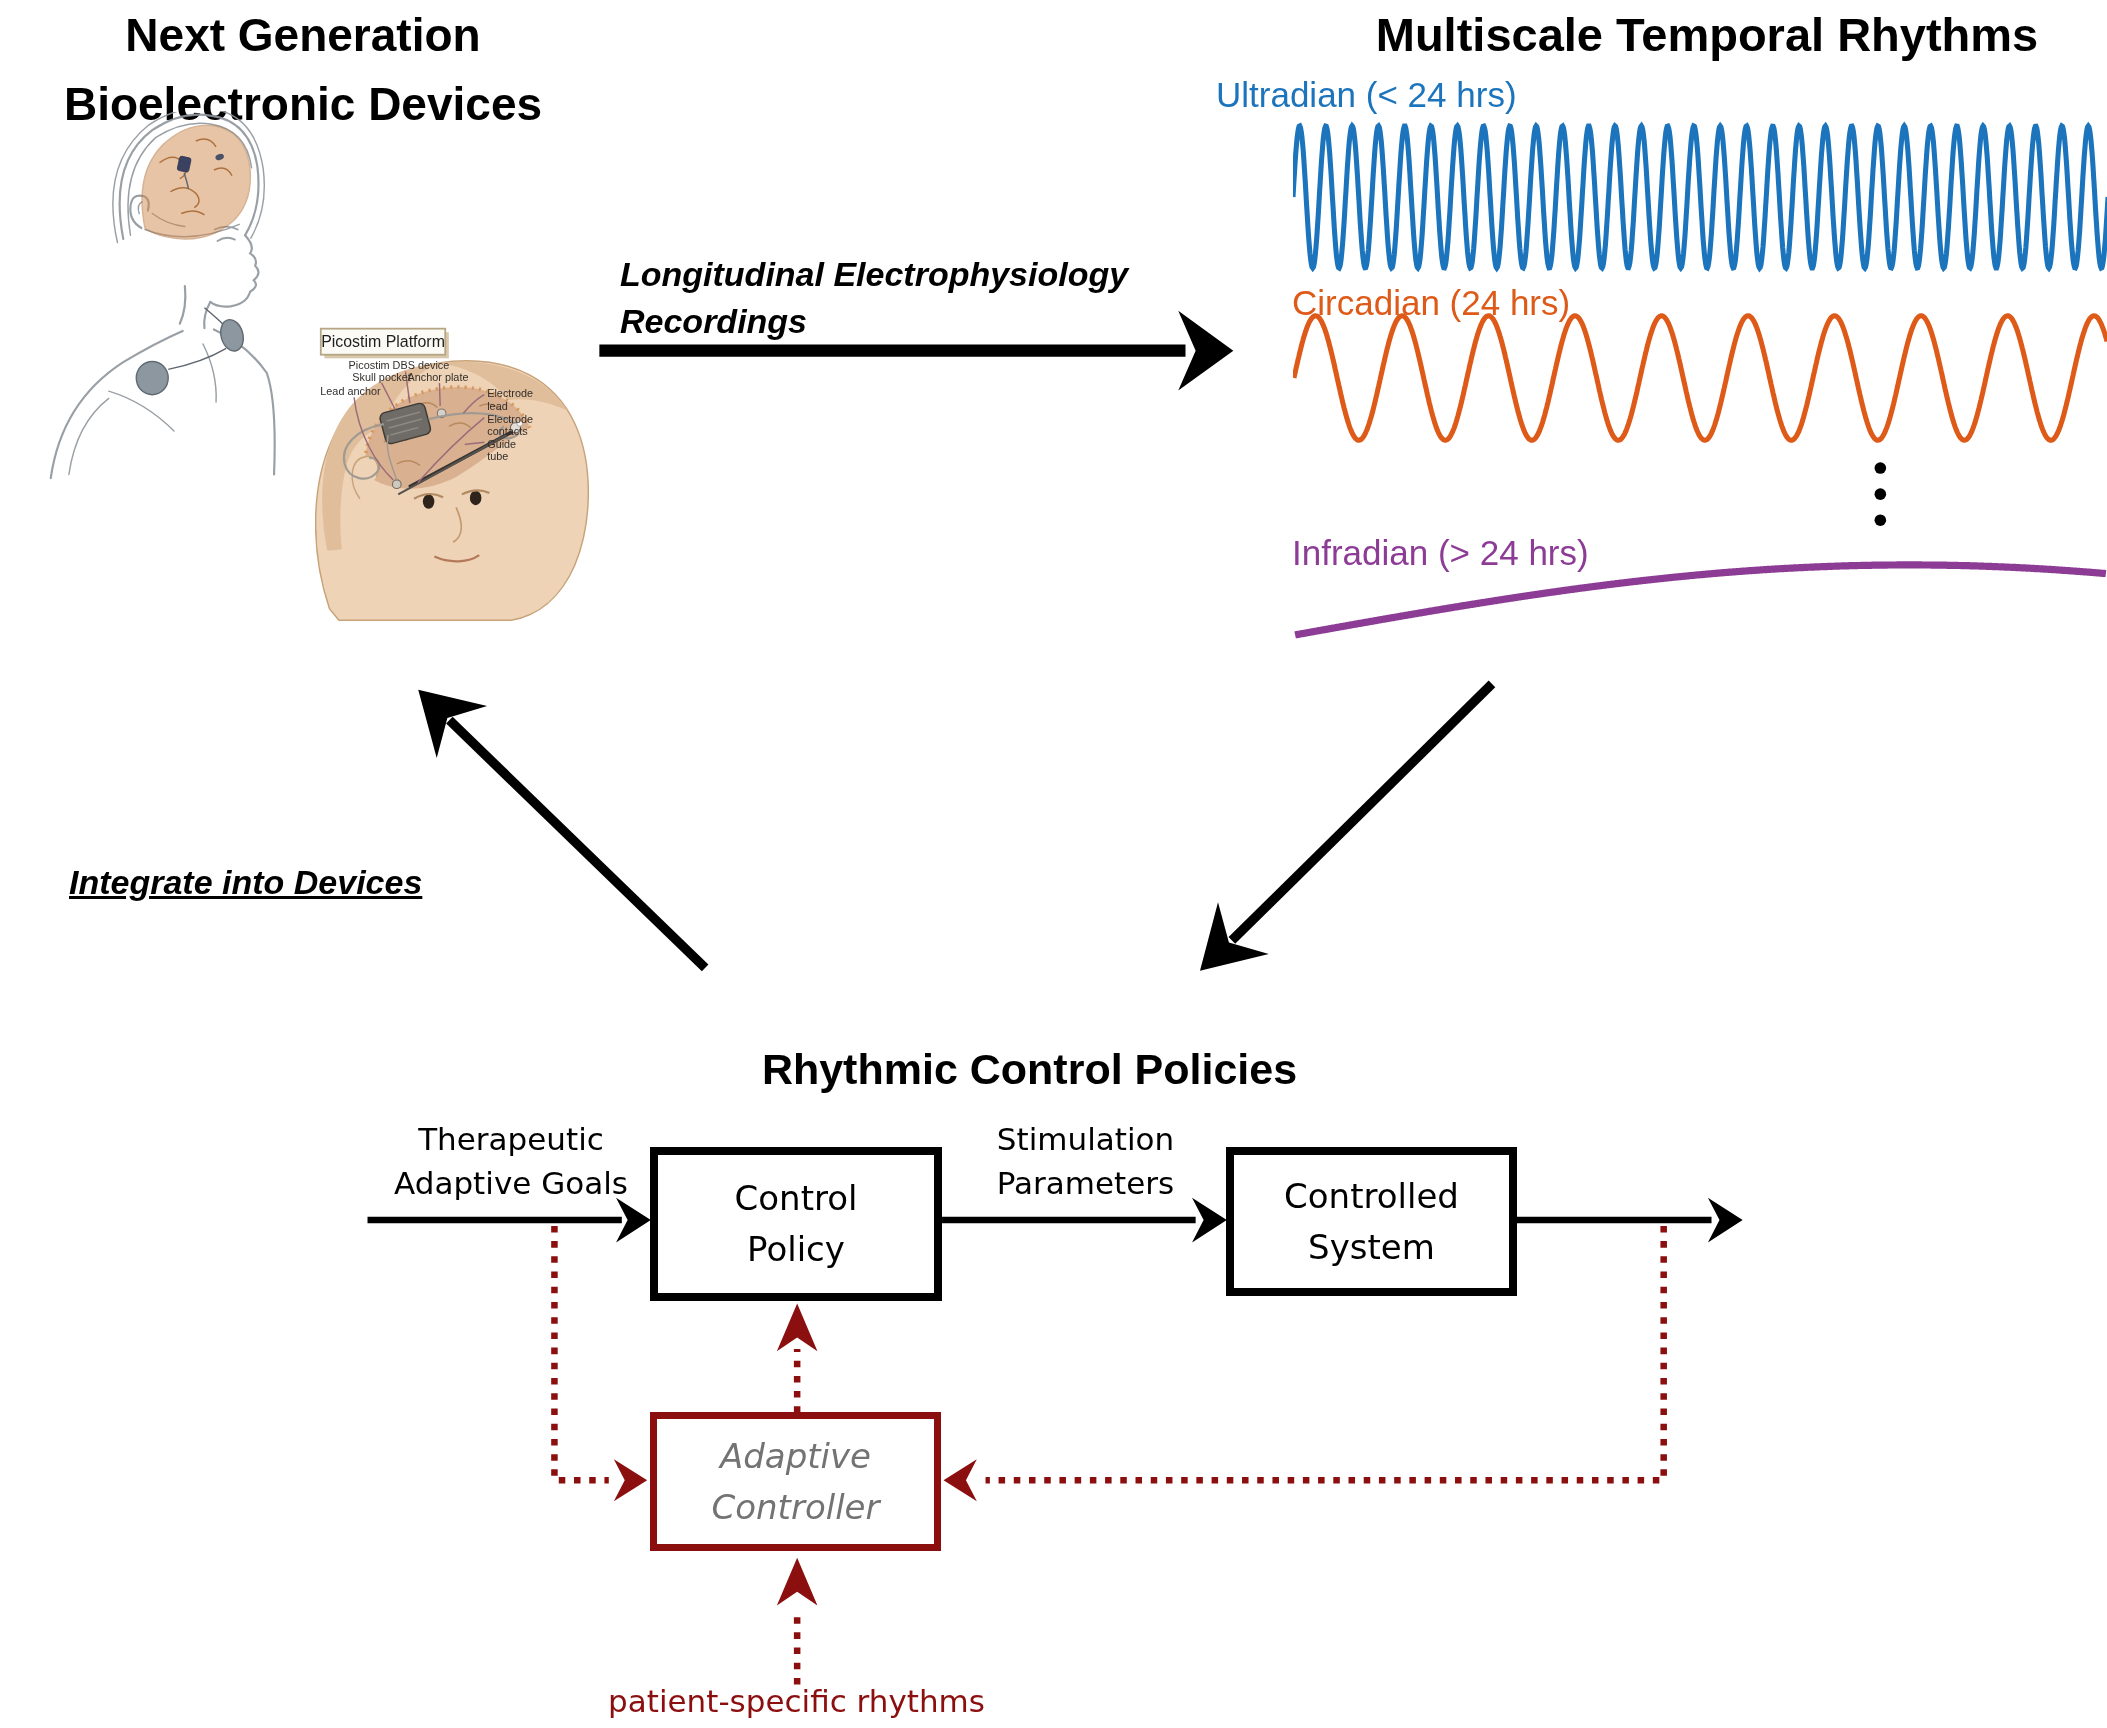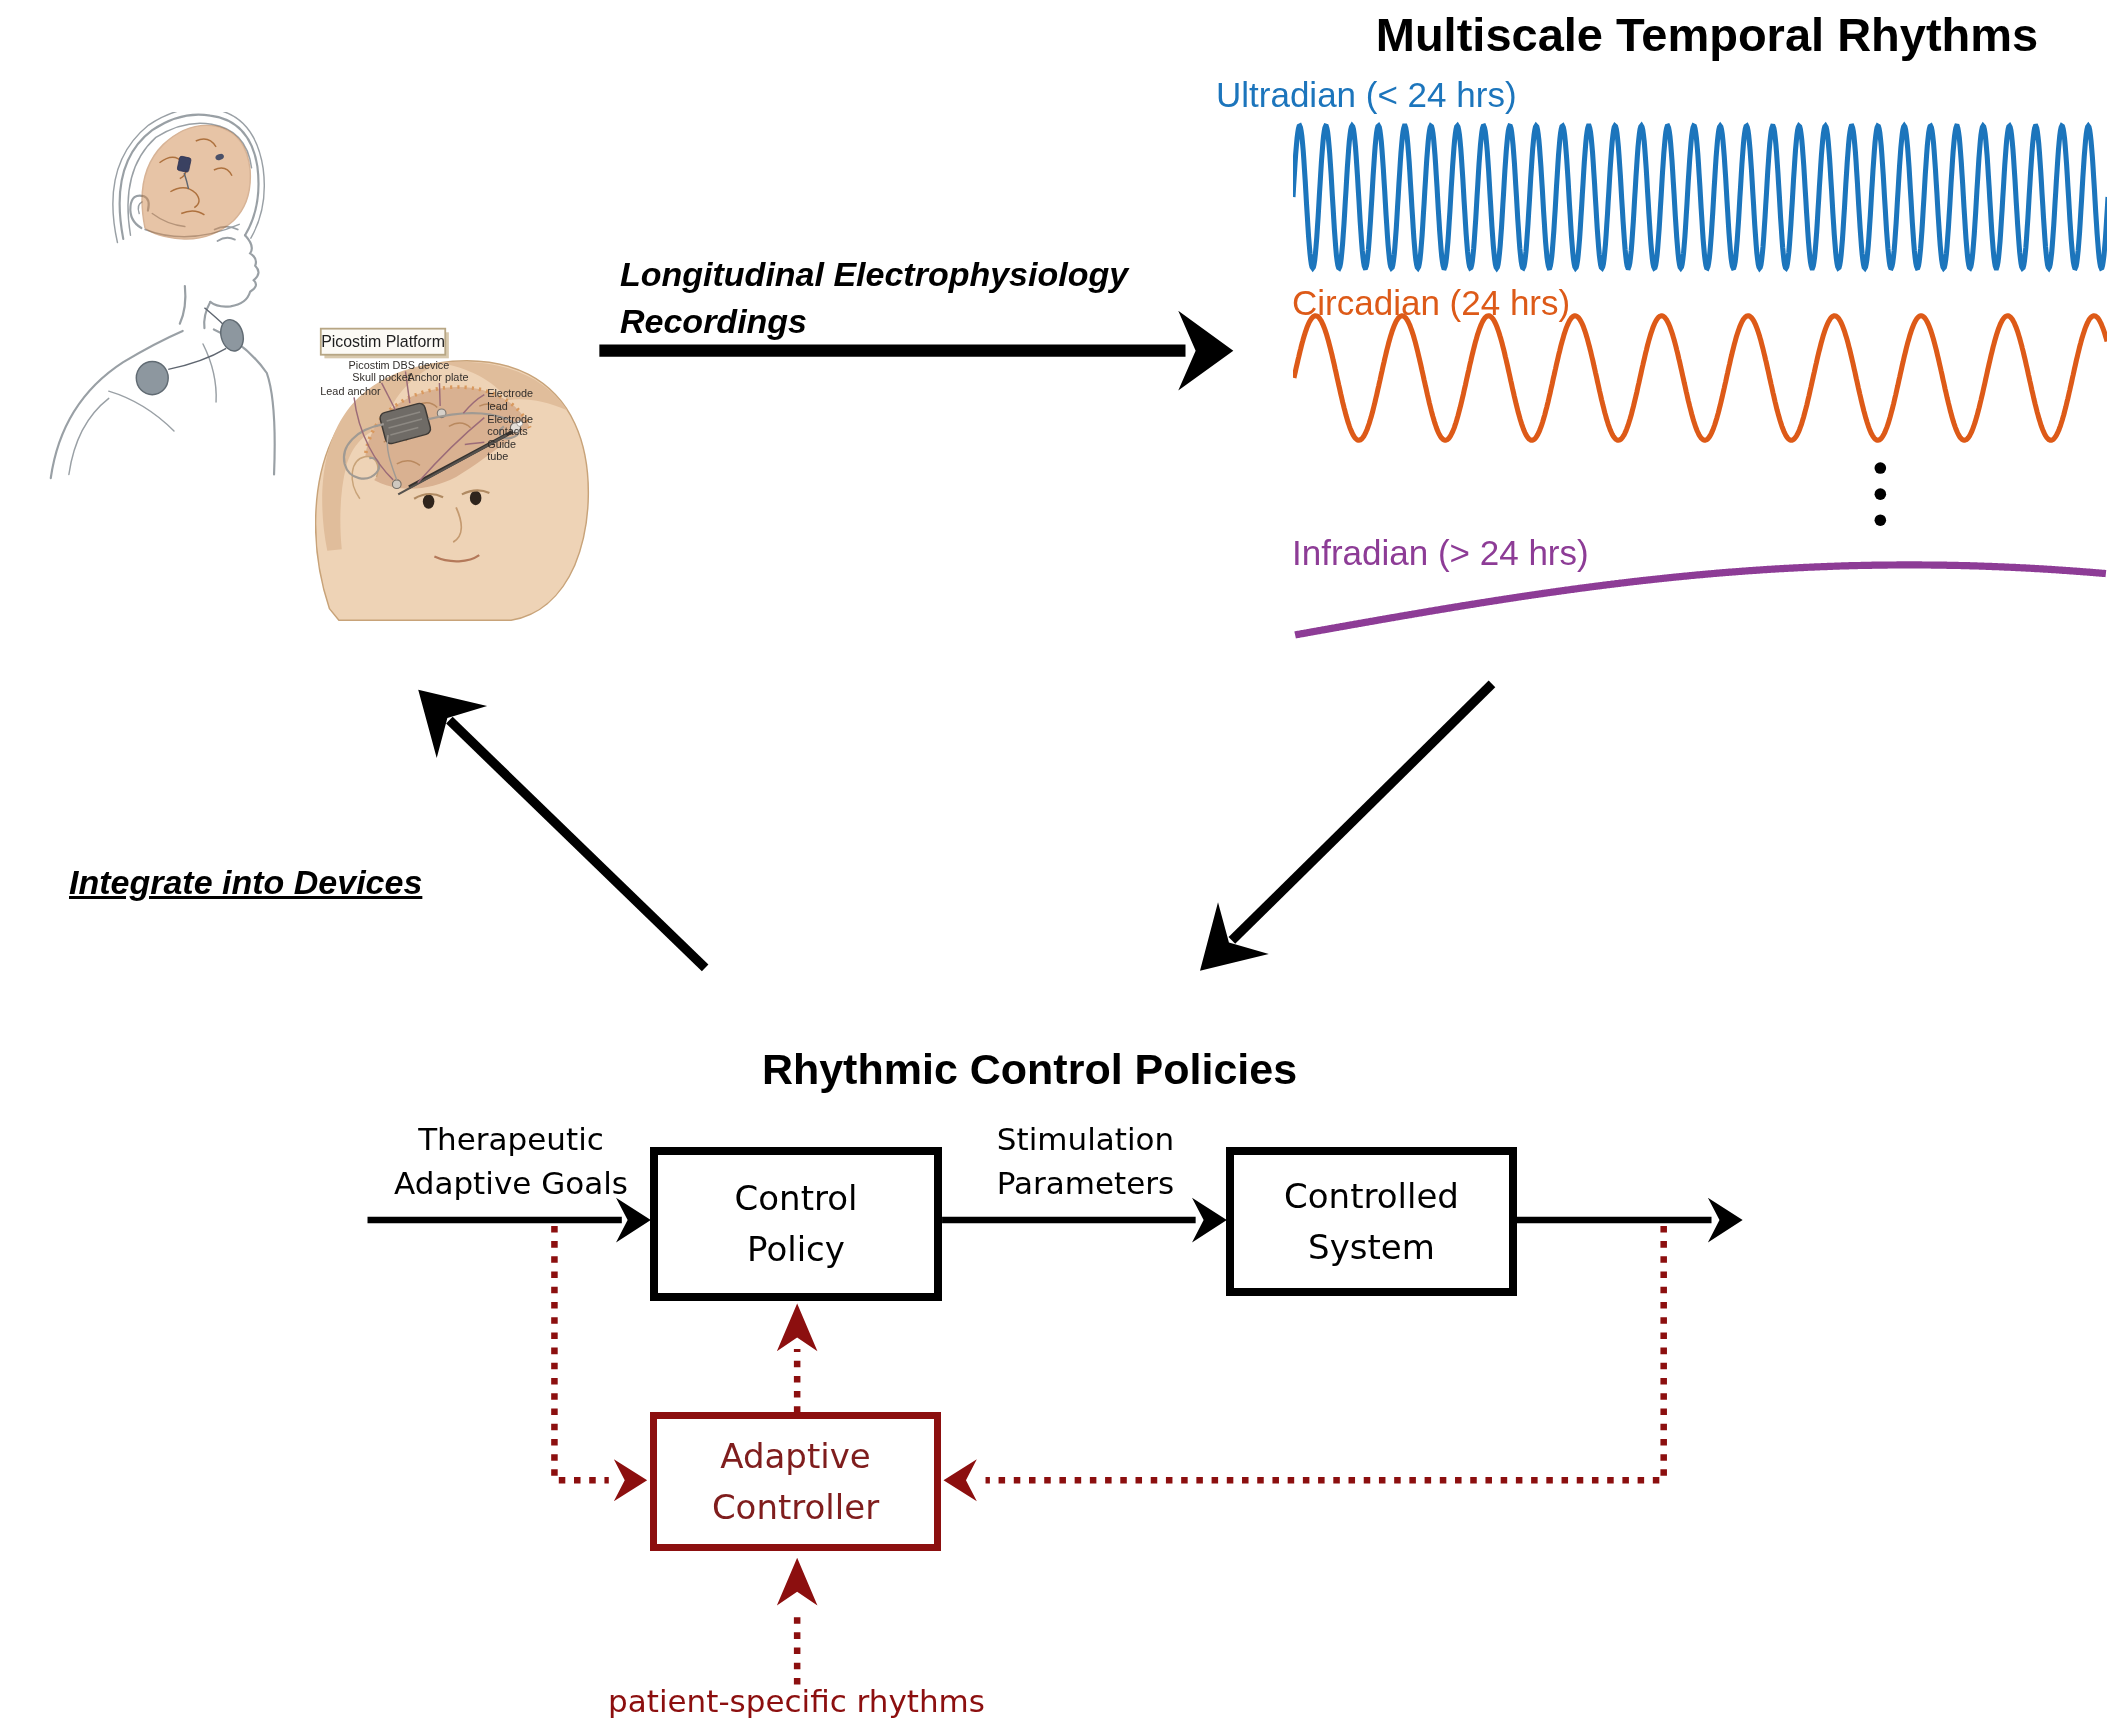--- a/index.html
+++ b/index.html
@@ -12,29 +12,33 @@
   .blue{color:#1c75bc;}
   .orange{color:#dd5a18;}
   .purple{color:#8d3c96;}
   .ann{font-weight:bold;font-style:italic;font-size:34px;line-height:1.38;color:#000;text-align:left;}
   .heading{font-weight:bold;font-size:43px;color:#000;}
   .dj{font-family:"DejaVu Sans","Liberation Sans",sans-serif;}
   .blk-label{font-size:31px;line-height:1.42;color:#000;text-align:center;}
   .box{position:absolute;background:#fff;border:8px solid #000;box-sizing:border-box;
        display:flex;flex-direction:column;align-items:center;justify-content:center;
        font-size:34px;line-height:1.5;color:#000;}
-  .box.redbox{border:7.2px solid #8c0f0f;color:#7f1d1d;}
+  .box.redbox{border:7.2px solid #8c0f0f;color:#737373;font-style:italic;}
   .patient{font-size:31px;color:#8c0f0f;text-align:center;}
   svg text{font-family:"Liberation Sans",sans-serif;}
 </style>
 </head>
 <body>
 
 <div class="canvas">
 
+  <div class="abs tc big-title" style="left:22px;top:1.4px;width:562px;">
+    <div>Next Generation</div>
+    <div>Bioelectronic Devices</div>
+  </div>
 
   <svg class="abs" style="left:29px;top:112px;" width="261" height="406" viewBox="40 160 360 560">
     <g fill="none" stroke="#8f969c" stroke-width="3" stroke-linecap="round" opacity="0.9">
       <path d="M 170,335 Q 150,230 210,185 Q 250,158 290,165 Q 345,172 355,235 Q 362,290 338,330"></path>
       <path d="M 162,340 Q 138,232 205,178 Q 250,148 295,156 Q 352,166 363,238 Q 370,292 346,334" stroke-width="2"></path>
       <path d="M 180,330 Q 165,240 215,195 Q 255,170 292,177 Q 340,185 347,237" stroke-width="2"></path>
       <path d="M 338,330 Q 352,345 345,355 Q 356,362 352,372 Q 362,382 350,392 Q 358,400 345,408 Q 340,425 318,428 Q 300,430 290,422"></path>
       <path d="M 296,322 Q 312,314 328,322" stroke-width="2.5"></path>
       <path d="M 300,338 Q 312,330 324,336" stroke-width="2.5"></path>
       <path d="M 195,320 Q 178,310 180,290 Q 182,272 198,276 Q 208,280 204,296"></path>

